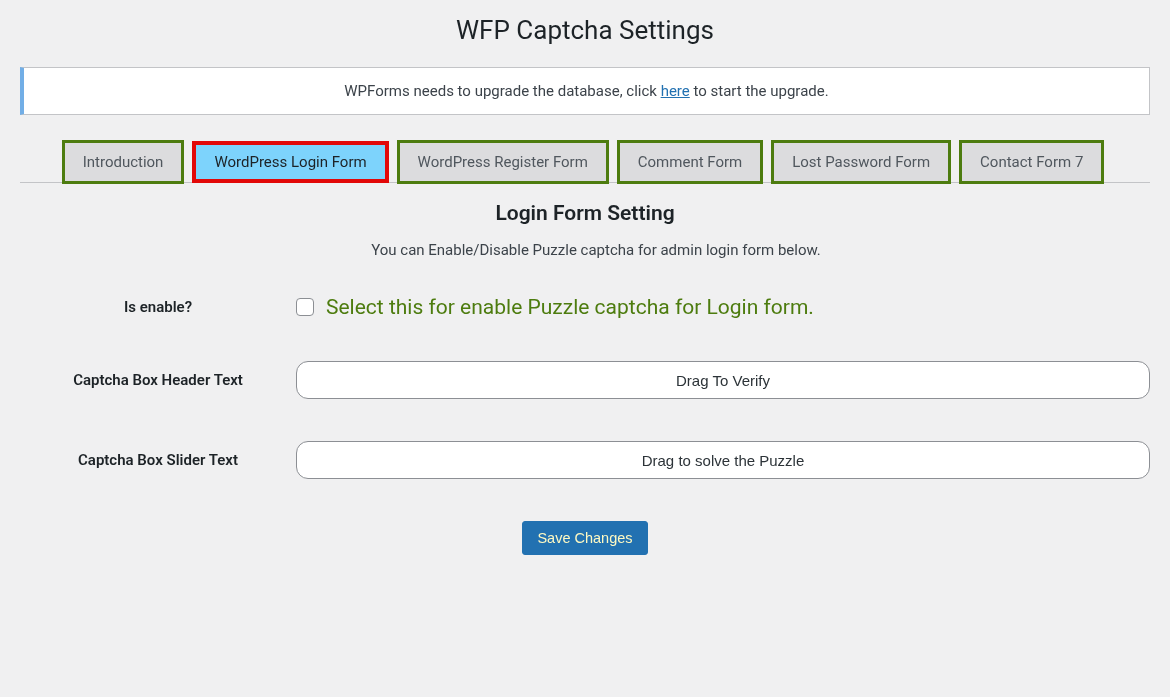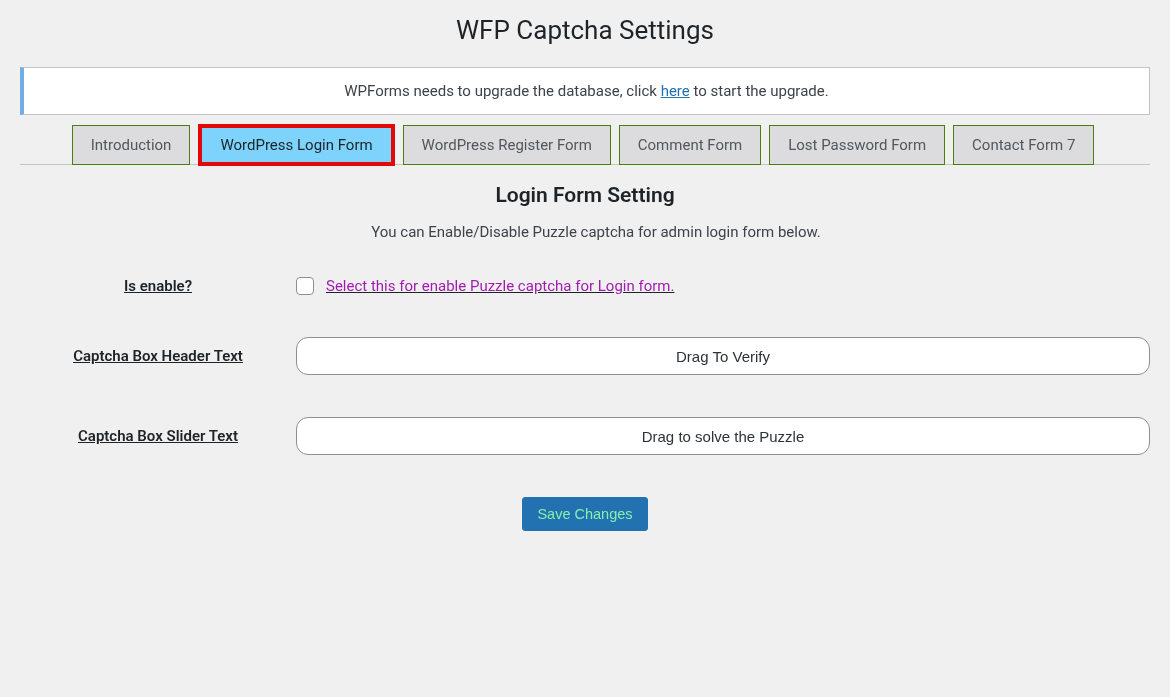--- a/index.html
+++ b/index.html
@@ -21,37 +21,37 @@
       font-size: 26px;
       font-weight: 400;
       color: #1d2327;
       margin: 5px 0 22px 0;
     }
     .notice {
       background: #fff;
       border: 1px solid #c3c4c7;
       border-left: 4px solid #72aee6;
       padding: 14px 20px;
-      margin: 0 0 8px 0;
+      margin: 0 0 24px 0;
       font-size: 15px;
       color: #3c434a;
     }
     .notice a {
       color: #2271b1;
       text-decoration: underline;
     }
     .nav-tab-wrapper {
       border-bottom: 1px solid #c3c4c7;
       margin: 0 0 14px 0;
       padding: 0;
     }
     .nav-tab {
       display: inline-block;
       background: #dcdcde;
-      border: 1px solid #4d7c0f;
+      border: 3px solid #4d7c0f;
       color: #50575e;
       font-size: 15px;
       padding: 10px 18px;
       margin: 0 4px -1px 0;
       text-decoration: none;
       cursor: pointer;
       position: relative;
       top: 1px;
     }
     .nav-tab.highlight {
@@ -72,21 +72,20 @@
       margin-bottom: 36px;
       margin-left: 22px;
     }
     .form-table {
       width: 100%;
       border-collapse: collapse;
     }
     .form-table td {
       padding: 0 0 42px 0;
       vertical-align: middle;
-      text-decoration: underline;
     }
     .form-table td.label-cell {
       width: 276px;
       font-size: 15px;
       font-weight: 600;
       color: #1d2327;
     }
     .checkbox-row {
       display: flex;
       align-items: center;
@@ -95,37 +94,37 @@
     input[type="checkbox"] {
       width: 18px;
       height: 18px;
       border: 1px solid #8c8f94;
       border-radius: 4px;
       appearance: none;
       background: #fff;
       cursor: pointer;
     }
     .checkbox-label {
-      font-size: 15px;
-      color: #a21caf;
+      font-size: 21px;
+      color: #4d7c0f;
     }
     input[type="text"] {
       width: 100%;
       height: 38px;
       padding: 6px 10px;
       font-size: 15px;
       border: 1px solid #8c8f94;
       border-radius: 12px;
       background: #fff;
       color: #2c3338;
     }
     .save-button {
       background: #2271b1;
       border: 1px solid #2271b1;
-      color: #86efac;
+      color: #fef9c3;
       font-size: 14.5px;
       padding: 8px 14px;
       border-radius: 3px;
       cursor: pointer;
     }
     .input-cell {
       padding-right: 0;
     }
   </style>
 </head>

